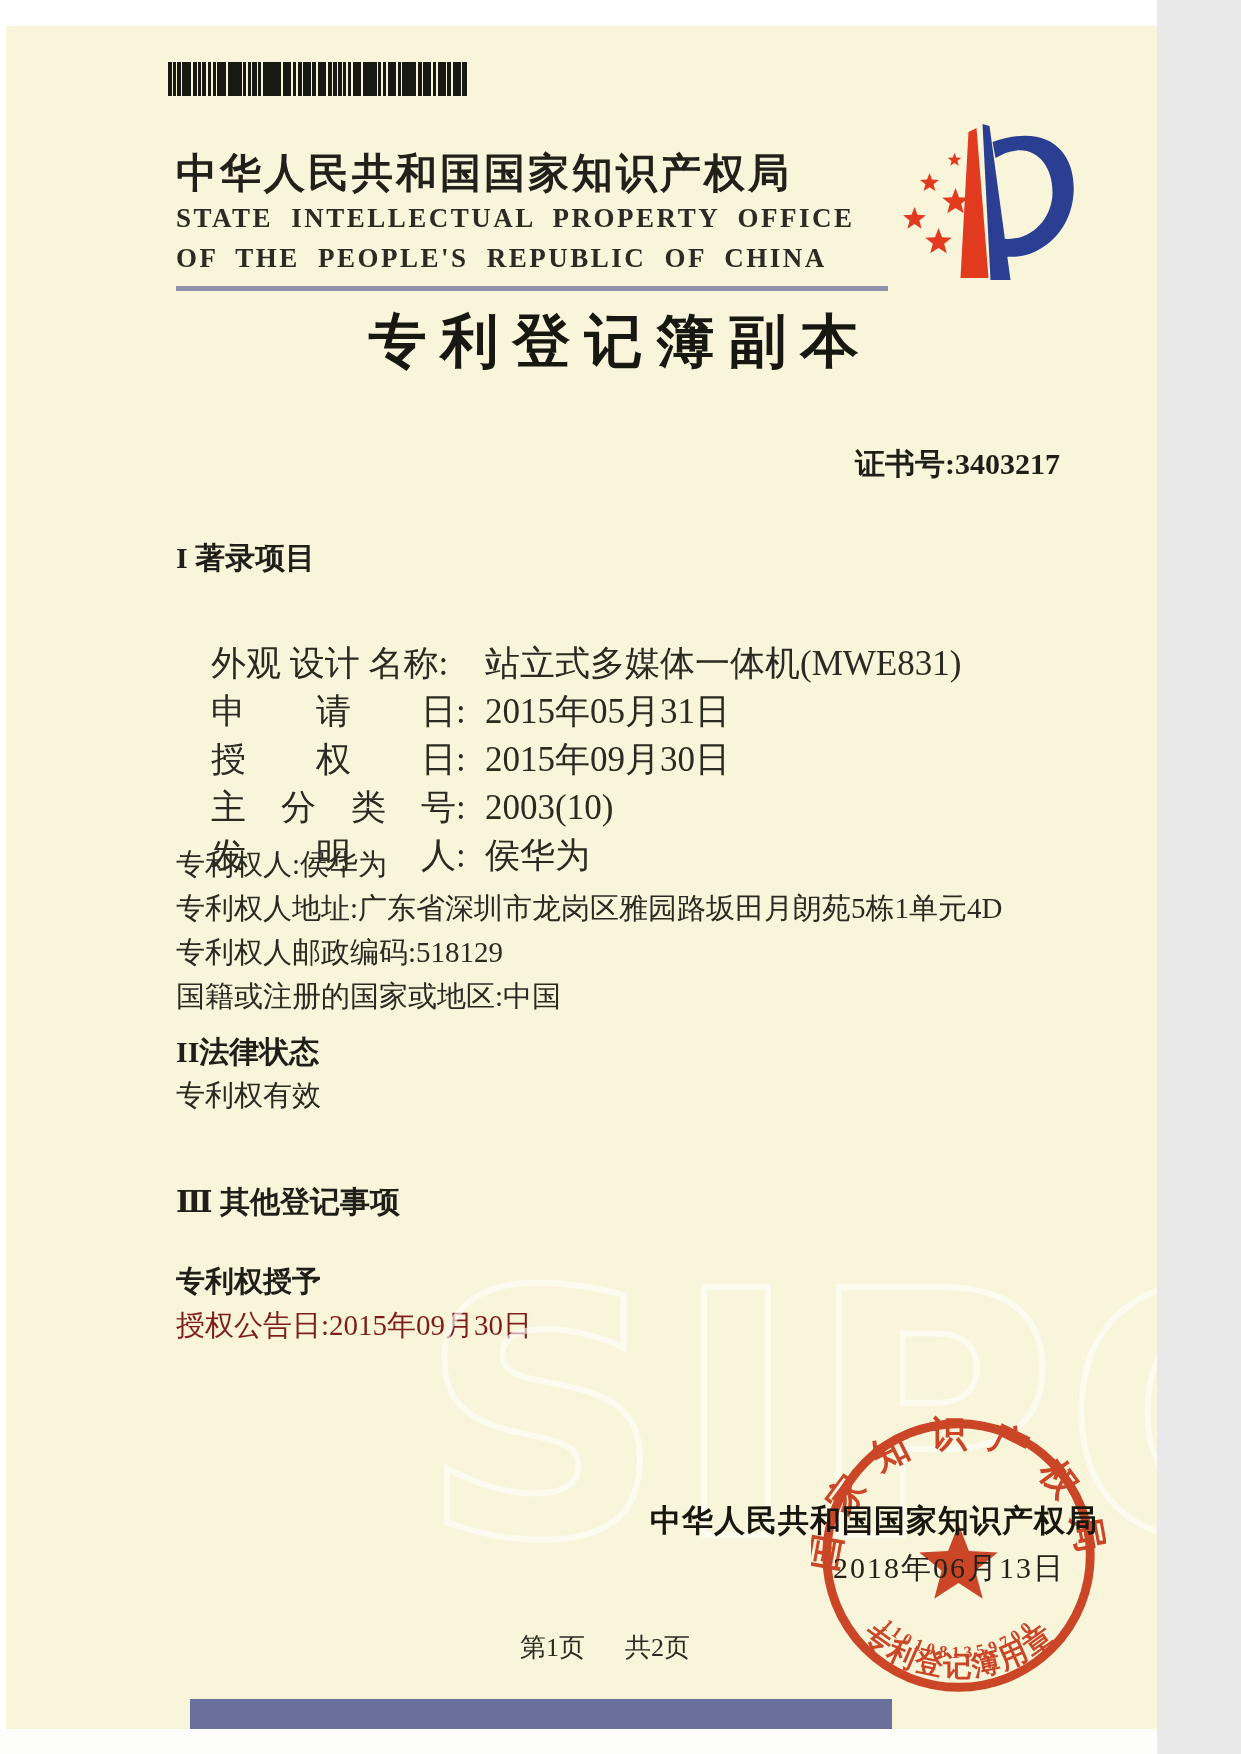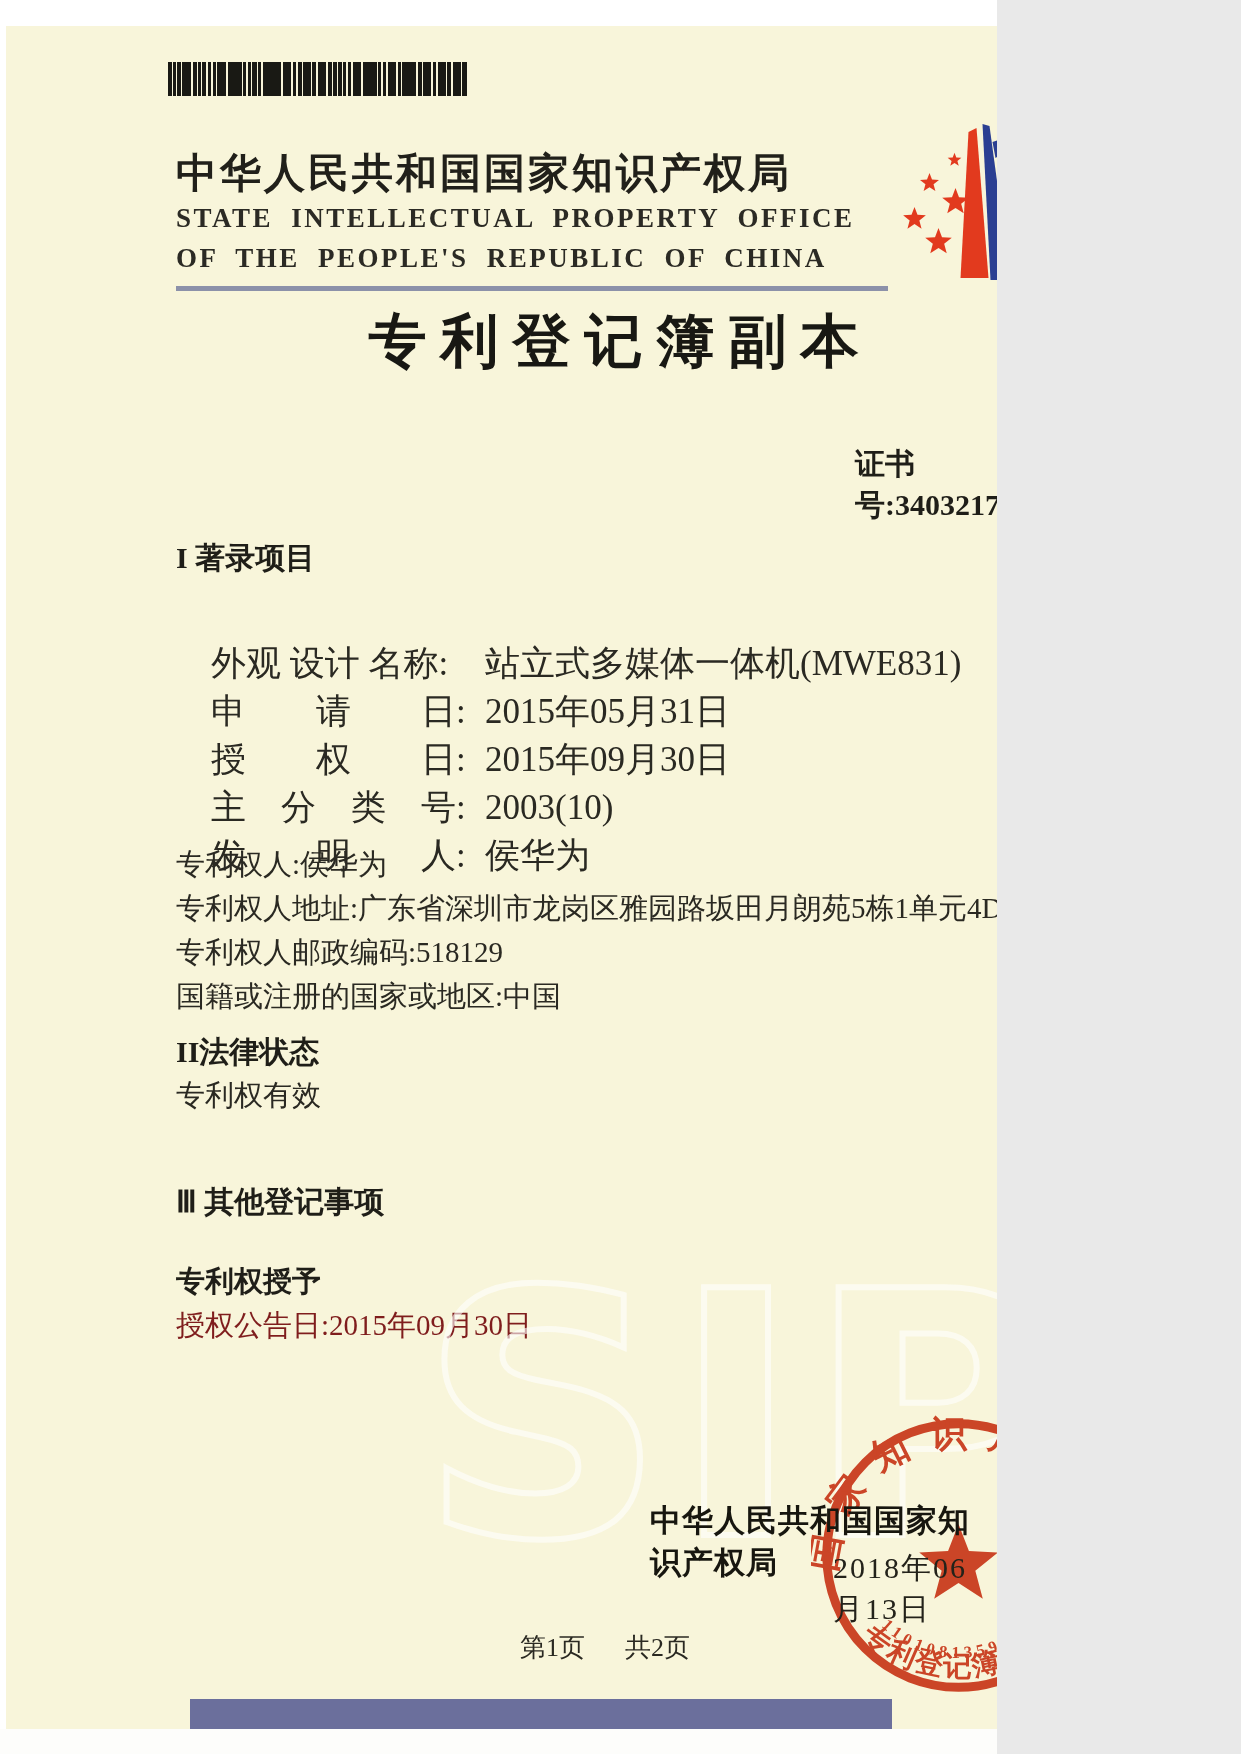--- a/index.html
+++ b/index.html
@@ -1,36 +1,36 @@
 <!DOCTYPE html>
 <html><head>
 <meta charset="utf-8">
 <style>
   html,body{margin:0;padding:0;background:#e9e9e9;}
-  .page{position:relative;width:997px;height:1754px;background:#ffffff;overflow:hidden;
+  .page{position:relative;width:1157px;height:1754px;background:#ffffff;overflow:hidden;
         font-family:"Liberation Serif","DejaVu Serif",serif;color:#26241d;}
   .paper{position:absolute;left:6px;top:26px;width:1235px;height:1703px;background:#f8f5da;}
   .abs{position:absolute;}
   .barcode{left:168px;top:62px;width:300px;height:34px;
     background:
       repeating-linear-gradient(90deg,#191914 0 3px,transparent 3px 5px),
       repeating-linear-gradient(90deg,#191914 0 2px,transparent 2px 9px),
       repeating-linear-gradient(90deg,#191914 0 1px,transparent 1px 7px),
       repeating-linear-gradient(90deg,#191914 0 4px,transparent 4px 17px);}
   .office-cn{left:176px;top:146px;font-size:41px;font-weight:bold;letter-spacing:3px;color:#21201a;}
   .office-en{left:176px;font-size:27px;font-weight:bold;letter-spacing:2.5px;word-spacing:9px;color:#2b2a24;}
   .office-en1{top:203px;}
   .office-en2{top:243px;}
   .divider{left:176px;top:286px;width:712px;height:5px;background:#8c91a9;}
   .logo{left:878px;top:110px;}
   .doc-title{left:0;top:303px;width:1241px;text-align:center;font-size:58px;font-weight:bold;letter-spacing:14px;color:#181813;}
   .num-line{top:444px;font-size:30px;font-weight:bold;color:#1f1e18;}
   .patent-no{left:176px;}
   .cert-no{left:855px;}
-  .sec-heading{font-size:30px;font-weight:bold;color:#1f1e18;font-family:Liberation Serif, serif;}
+  .sec-heading{font-size:30px;font-weight:bold;color:#1f1e18;}
   .sec1-heading{left:176px;top:538px;}
   .row{left:176px;font-size:35px;white-space:pre;color:#2a2922;}
   .row .lbl{display:inline-block;width:274px;white-space:pre;}
   .owner{left:176px;font-size:29px;color:#2a2922;white-space:pre;}
   .sec2-heading{left:176px;top:1032px;}
   .sec2-body{left:176px;top:1076px;font-size:29px;color:#2a2922;}
   .sec3-heading{left:176px;top:1182px;}
   .grant-heading{left:176px;top:1262px;font-size:29px;font-weight:bold;color:#1f1e18;}
   .grant-date{left:176px;top:1306px;font-size:29px;color:#7f1d1d;}
   .watermark{left:420px;top:1205px;opacity:0.6;}

